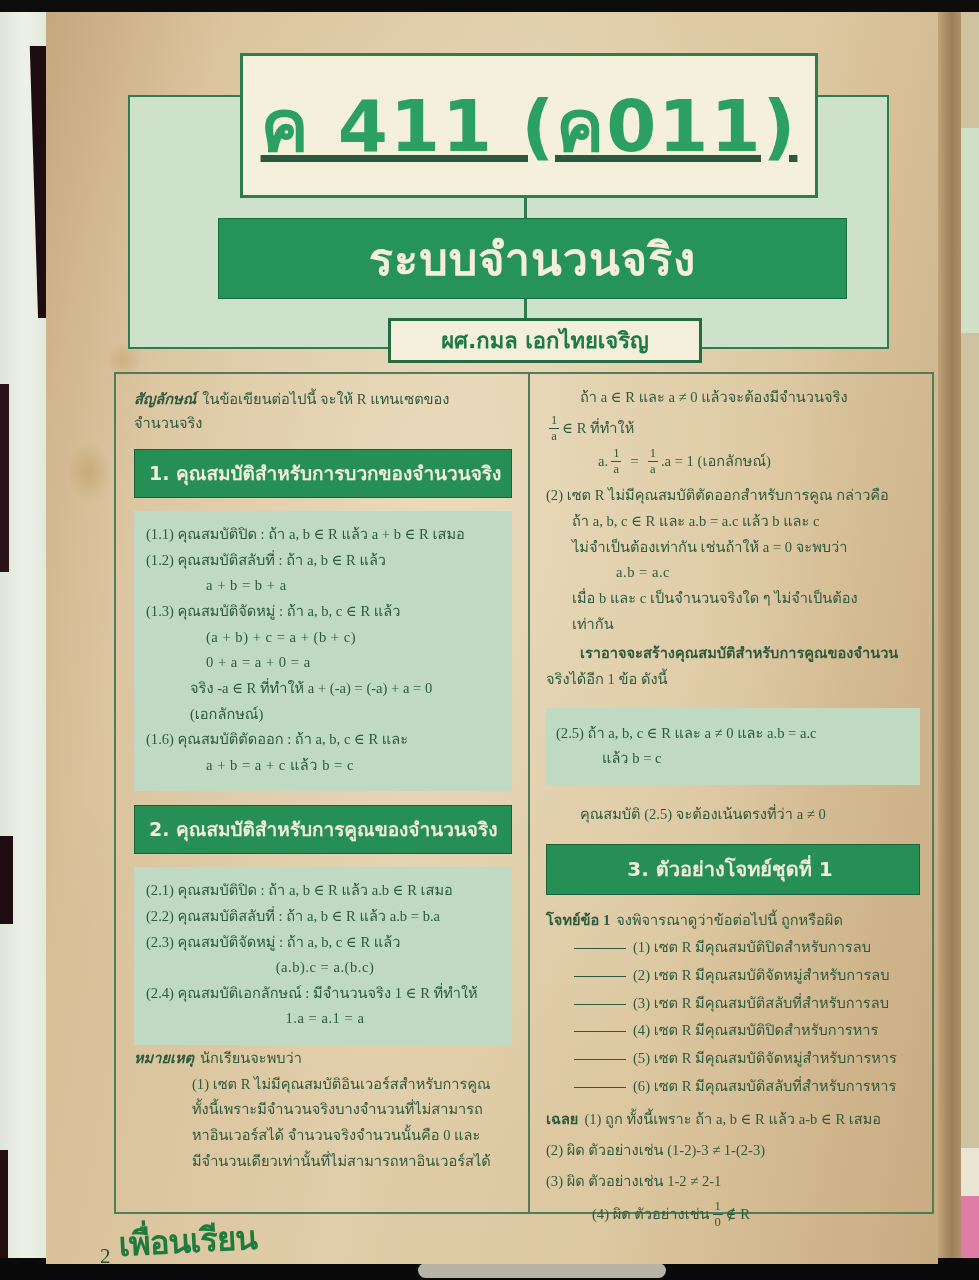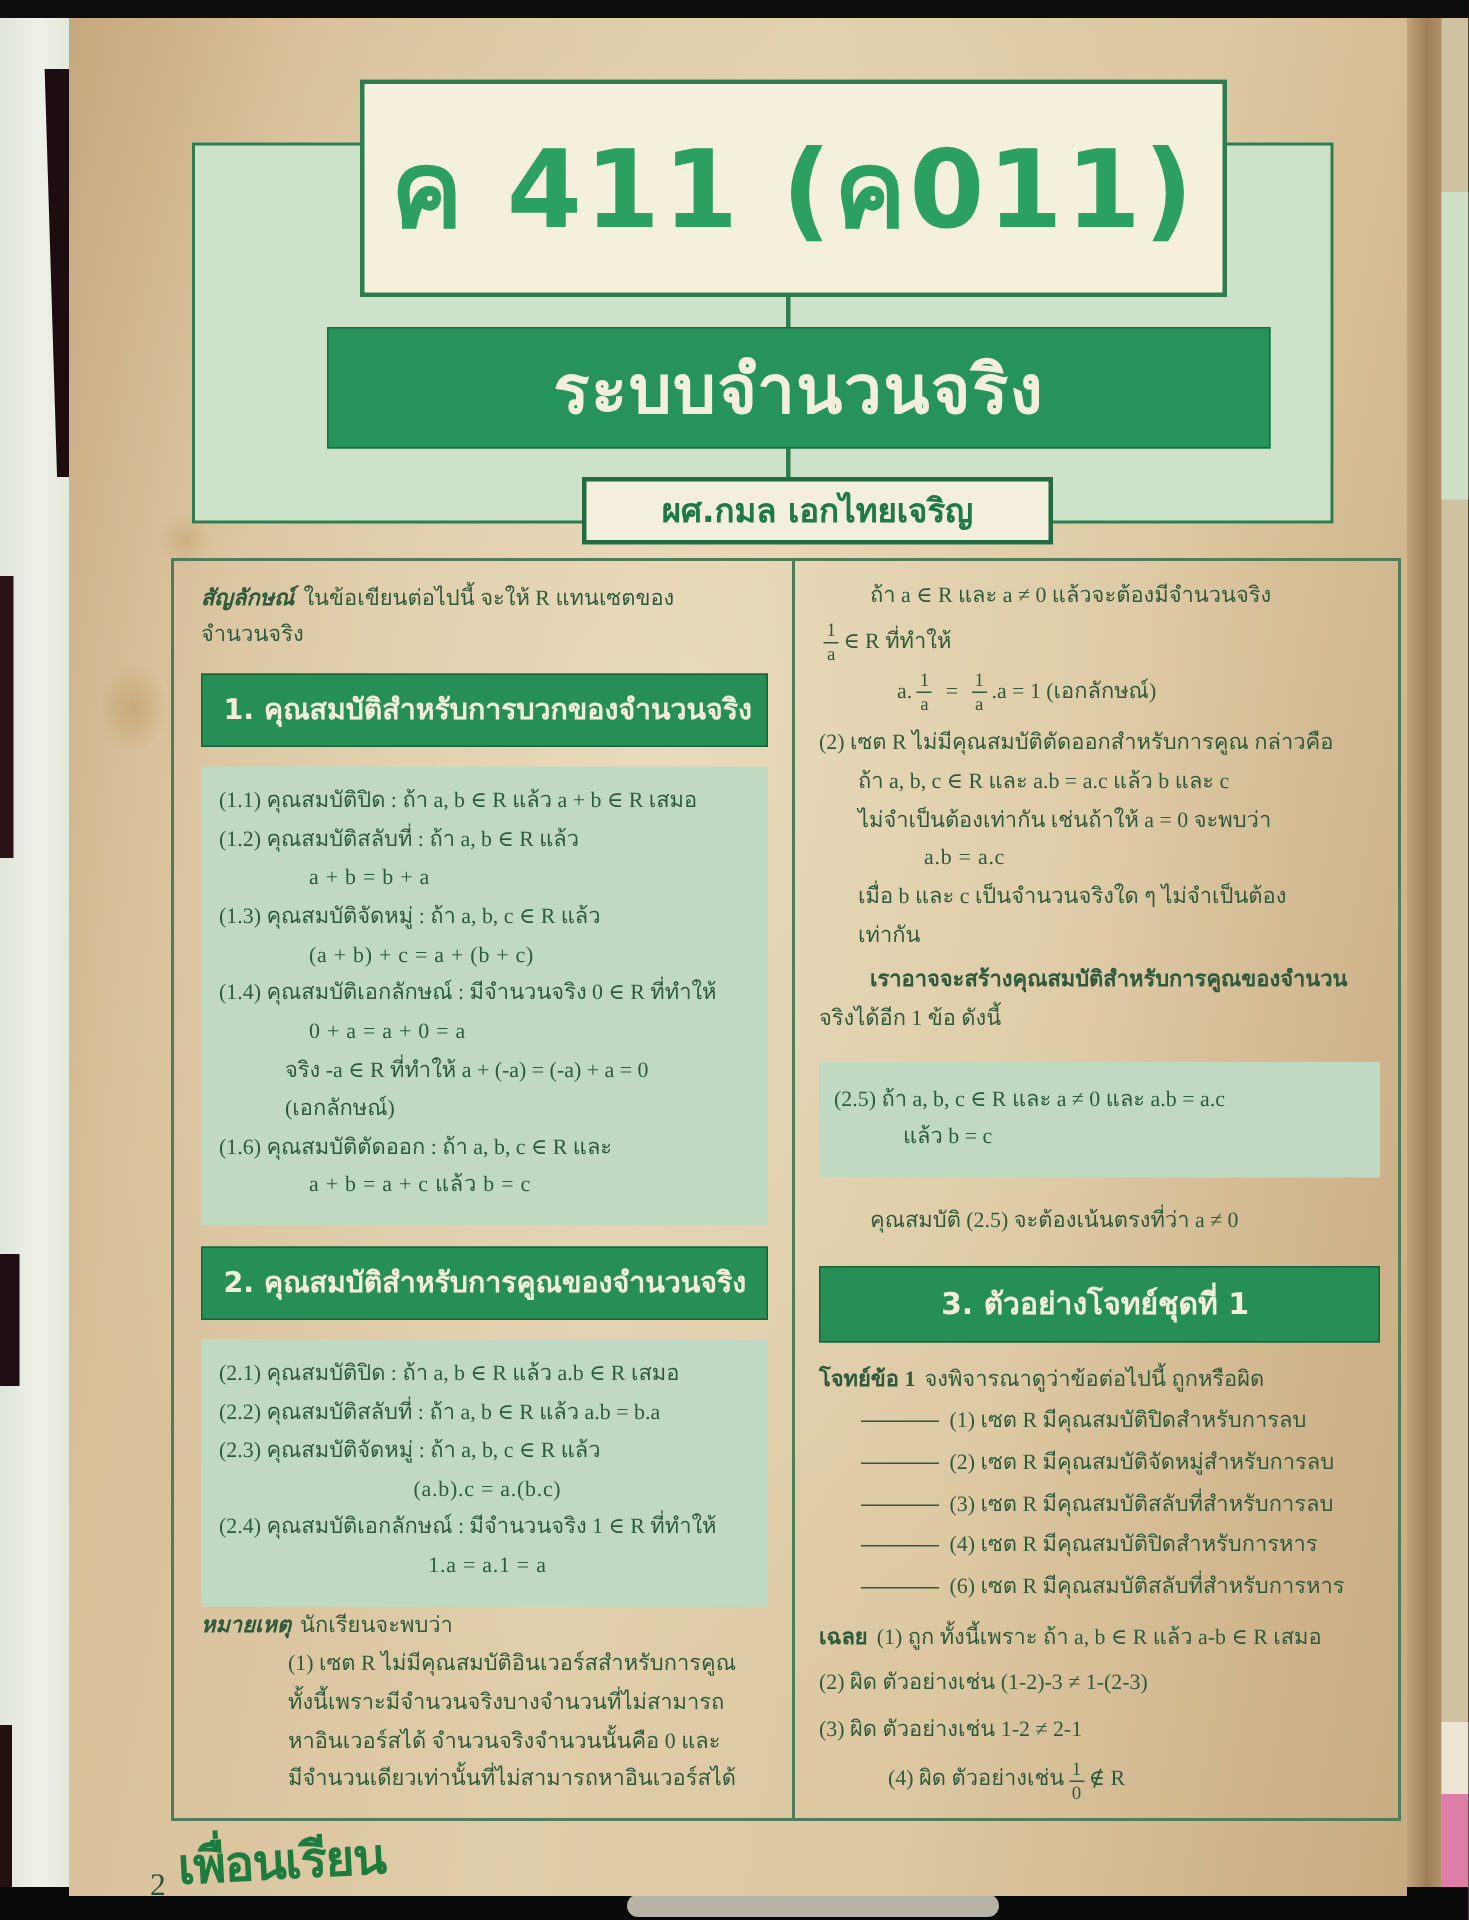--- a/index.html
+++ b/index.html
@@ -31,21 +31,21 @@
       linear-gradient(100deg,#c6a87e 0%,#d8c099 16%,#e0cda9 45%,#dcc7a0 70%,#c8aa80 100%);
     color:#2d5a3c;
   }
   .stain{position:absolute;border-radius:50%;pointer-events:none;}
   .stain.s1{left:20px;top:430px;width:46px;height:60px;background:radial-gradient(rgba(164,118,44,.28),rgba(164,118,44,0) 70%);}
   .stain.s2{left:60px;top:330px;width:36px;height:36px;background:radial-gradient(rgba(164,118,44,.22),rgba(164,118,44,0) 70%);}
 
   
   .hdr-outer{position:absolute;left:82px;top:83px;width:757px;height:250px;background:#cde1cb;border:2px solid #2e7d4f;}
   .hdr-course{position:absolute;left:194px;top:41px;width:572px;height:139px;background:#f4f0dc;border:3px solid #2e7d4f;
-    display:flex;align-items:center;justify-content:center;}
+    display:flex;align-items:center;justify-content:center;text-decoration:underline;}
   .hdr-course span{font-family:"DejaVu Sans","Liberation Sans",sans-serif;font-weight:800;font-size:72px;color:#2ba061;letter-spacing:2px;}
   .connector{position:absolute;width:3px;background:#2e7d4f;}
   .c1{left:478px;top:178px;height:30px;}
   .c2{left:478px;top:283px;height:25px;}
   .hdr-title{position:absolute;left:172px;top:206px;width:627px;height:79px;background:#26945a;border:1px solid #1b6b40;
     display:flex;align-items:center;justify-content:center;}
   .hdr-title span{font-family:"DejaVu Sans","Liberation Sans",sans-serif;font-weight:800;font-size:45px;color:#f3efda;letter-spacing:1px;}
   .hdr-author{position:absolute;left:342px;top:306px;width:314px;height:45px;background:#f3efdc;border:3px solid #236b41;
     box-sizing:border-box;display:flex;align-items:center;justify-content:center;}
   .hdr-author span{font-family:"DejaVu Sans","Liberation Sans",sans-serif;font-weight:700;font-size:22px;color:#1d7a45;}
@@ -132,21 +132,20 @@
       <div class="tline"><span class="lead-label">สัญลักษณ์</span><span>ในข้อเขียนต่อไปนี้ จะให้ R แทนเซตของจำนวนจริง</span></div>
 
       <div class="sec-bar">1. คุณสมบัติสำหรับการบวกของจำนวนจริง</div>
 
       <div class="panel">
         <div class="tline">(1.1) คุณสมบัติปิด : ถ้า a, b ∈ R แล้ว a + b ∈ R เสมอ</div>
         <div class="tline">(1.2) คุณสมบัติสลับที่ : ถ้า a, b ∈ R แล้ว</div>
         <div class="tline formula">a + b  =  b + a</div>
         <div class="tline">(1.3) คุณสมบัติจัดหมู่ : ถ้า a, b, c ∈ R แล้ว</div>
         <div class="tline formula">(a + b) + c  =  a + (b + c)</div>
-        <div class="tline">(1.4) คุณสมบัติเอกลักษณ์ : มีจำนวนจริง 0 ∈ R ที่ทำให้</div>
         <div class="tline formula">0 + a  =  a + 0  =  a</div>
         <div class="tline cont">จริง -a ∈ R ที่ทำให้ a + (-a)  =  (-a) + a  =  0</div>
         <div class="tline cont">(เอกลักษณ์)</div>
         <div class="tline">(1.6) คุณสมบัติตัดออก : ถ้า a, b, c ∈ R และ</div>
         <div class="tline formula">a + b  =  a + c แล้ว b  =  c</div>
       </div>
 
       <div class="sec-bar">2. คุณสมบัติสำหรับการคูณของจำนวนจริง</div>
 
       <div class="panel">
@@ -211,20 +210,21 @@
       <div class="tline indent1" style="margin-top:18px;">คุณสมบัติ (2.5) จะต้องเน้นตรงที่ว่า a ≠ 0</div>
 
       <div class="sec-bar centered" style="margin-top:18px;">3. ตัวอย่างโจทย์ชุดที่ 1</div>
 
       <div class="tline" style="margin-top:14px;"><span class="ans-label">โจทย์ข้อ 1</span><span>จงพิจารณาดูว่าข้อต่อไปนี้ ถูกหรือผิด</span></div>
 
       <div class="ex-item"><span class="blank"></span><span>(1) เซต R มีคุณสมบัติปิดสำหรับการลบ</span></div>
       <div class="ex-item"><span class="blank"></span><span>(2) เซต R มีคุณสมบัติจัดหมู่สำหรับการลบ</span></div>
       <div class="ex-item"><span class="blank"></span><span>(3) เซต R มีคุณสมบัติสลับที่สำหรับการลบ</span></div>
       <div class="ex-item"><span class="blank"></span><span>(4) เซต R มีคุณสมบัติปิดสำหรับการหาร</span></div>
+      <div class="ex-item"><span class="blank"></span><span>(5) เซต R มีคุณสมบัติจัดหมู่สำหรับการหาร</span></div>
       <div class="ex-item"><span class="blank"></span><span>(6) เซต R มีคุณสมบัติสลับที่สำหรับการหาร</span></div>
 
       <div class="answers">
         <div class="tline" style="margin-top:10px;"><span class="ans-label">เฉลย</span><span>(1) ถูก ทั้งนี้เพราะ ถ้า a, b ∈ R แล้ว a-b ∈ R เสมอ</span></div>
         <div class="tline ans-indent">(2) ผิด ตัวอย่างเช่น (1-2)-3 ≠ 1-(2-3)</div>
         <div class="tline ans-indent">(3) ผิด ตัวอย่างเช่น 1-2 ≠ 2-1</div>
         <div class="frow ans-indent">
           <span>(4) ผิด ตัวอย่างเช่น</span>
           <span class="frac">
               <span class="num">1</span>

